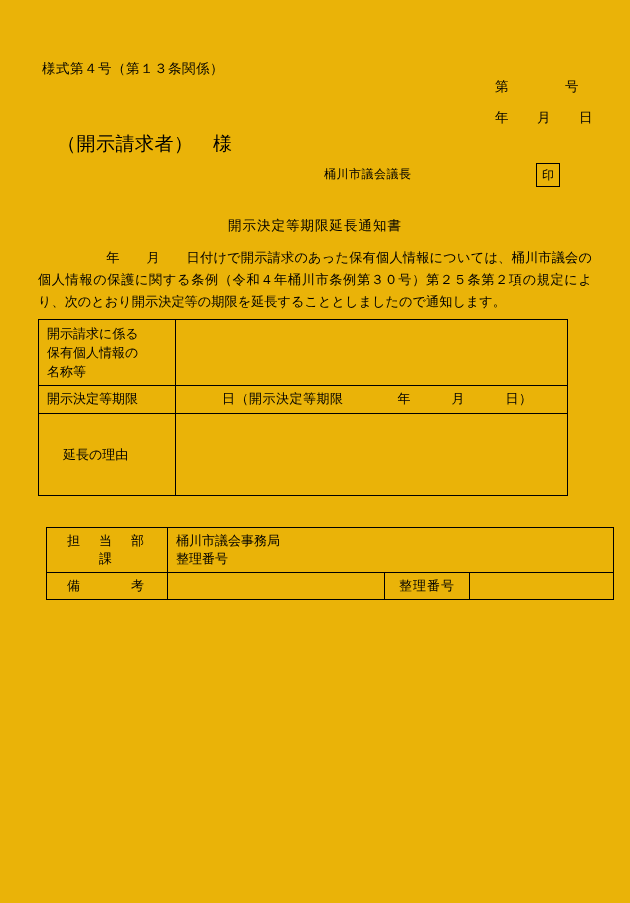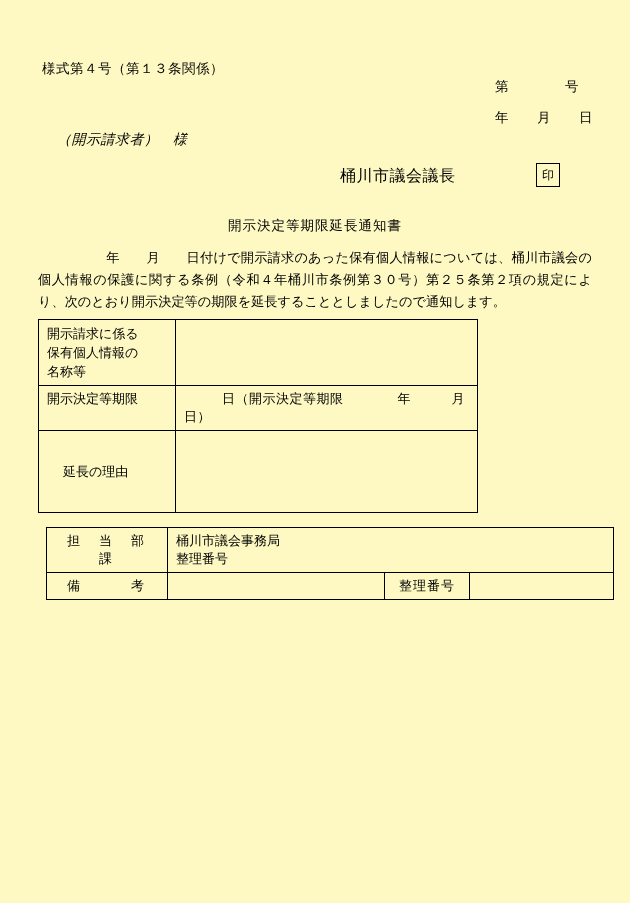--- a/index.html
+++ b/index.html
@@ -14,21 +14,21 @@
     font-family: "Liberation Serif", "DejaVu Serif", serif;
     color: #000000;
     overflow: hidden;
   }
   .page {
     position: absolute;
     left: 0;
     top: 0;
     width: 630px;
     height: 903px;
-    background: #fef9c3;
+    background: #eab308;
   }
   .form-no {
     position: absolute;
     left: 42px;
     top: 60px;
     font-size: 13.5px;
     letter-spacing: 0.5px;
   }
   .doc-number {
     position: absolute;
@@ -42,29 +42,28 @@
     display: block;
   }
   .doc-number .line2 {
     display: block;
     margin-top: 13px;
   }
   .addressee {
     position: absolute;
     left: 57px;
     top: 131px;
-    font-size: 14px;
-    letter-spacing: 0.5px;
-    font-style: italic;
+    font-size: 19px;
+    letter-spacing: 0.5px;
   }
   .issuer {
     position: absolute;
-    left: 340px;
+    left: 324px;
     top: 166px;
-    font-size: 16px;
+    font-size: 12px;
     letter-spacing: 0.5px;
   }
   .seal {
     position: absolute;
     left: 536px;
     top: 163px;
     width: 22px;
     height: 22px;
     border: 1px solid #000;
     font-size: 12px;
@@ -91,21 +90,21 @@
     text-justify: inter-ideograph;
   }
   .body-text .indent {
     display: inline-block;
     width: 68px;
   }
   table.main-table {
     position: absolute;
     left: 38px;
     top: 319px;
-    width: 440px;
+    width: 530px;
     border-collapse: collapse;
     font-size: 13px;
   }
   table.main-table td {
     border: 1px solid #000;
     padding: 4px 8px;
     vertical-align: top;
   }
   td.label-cell {
     width: 104px;

